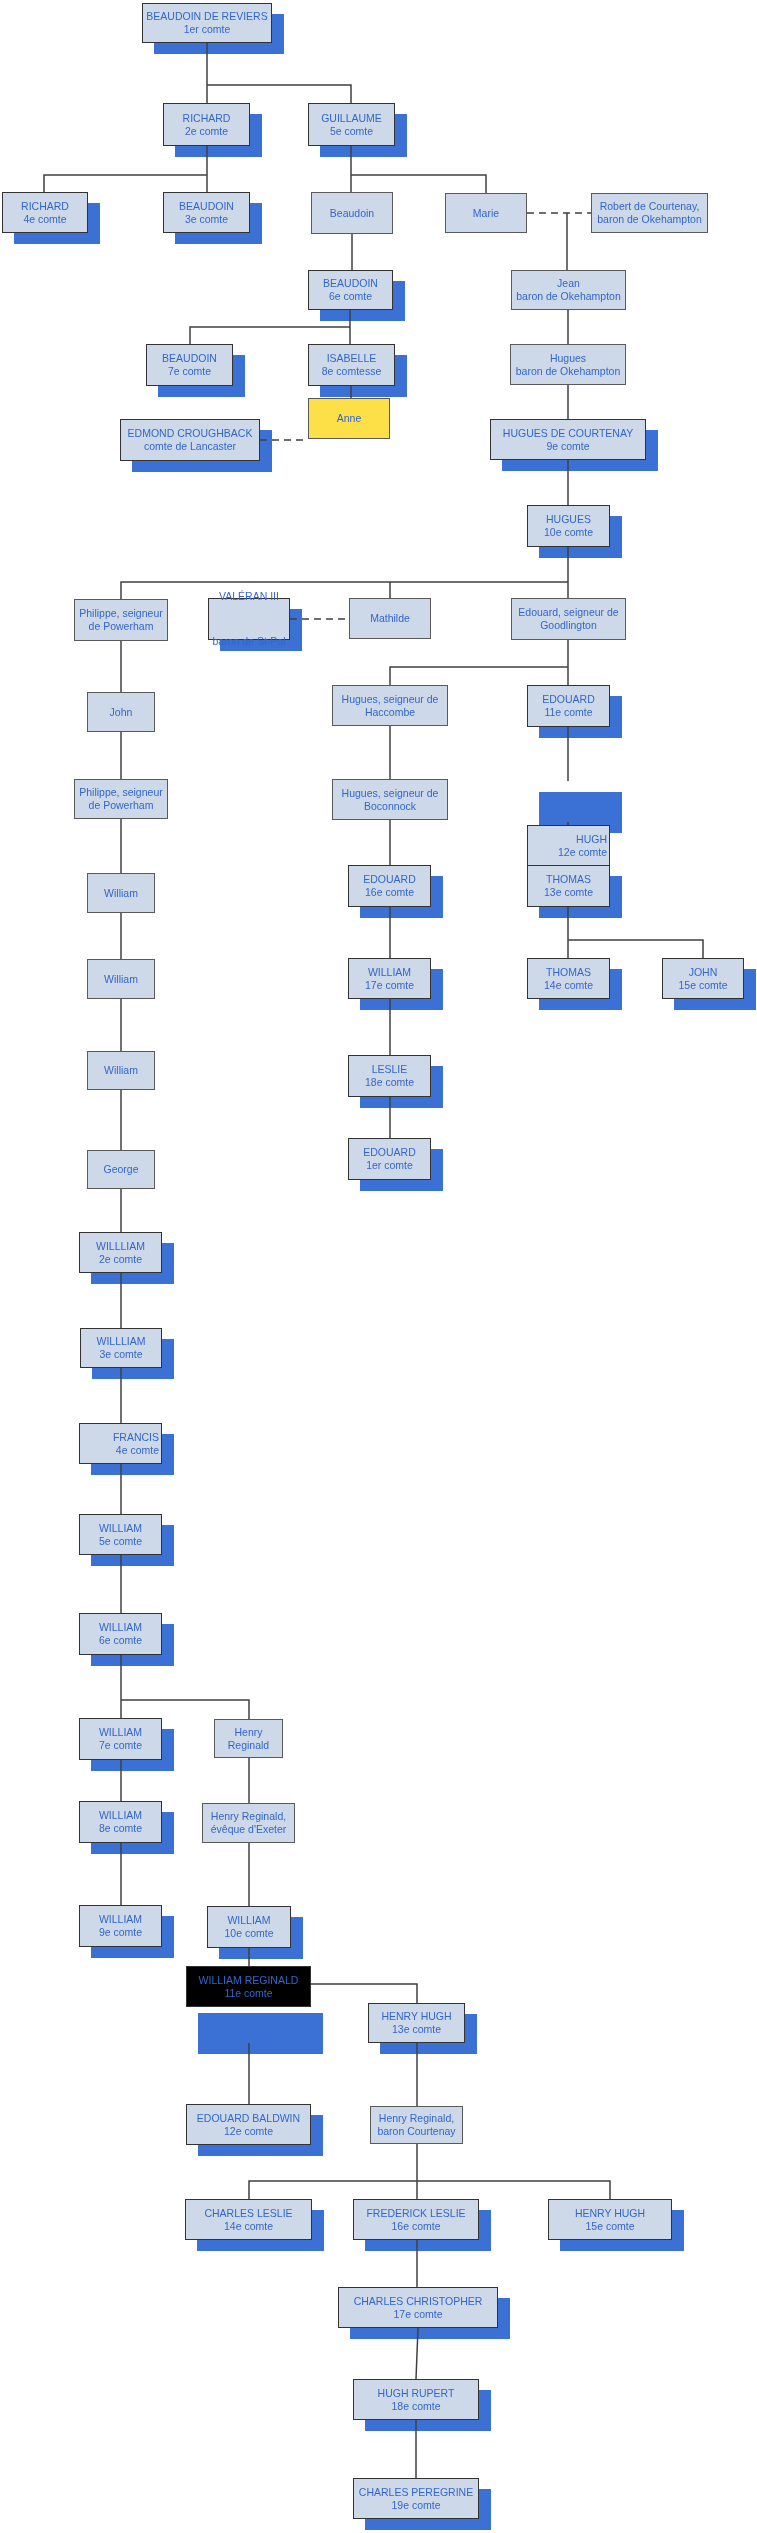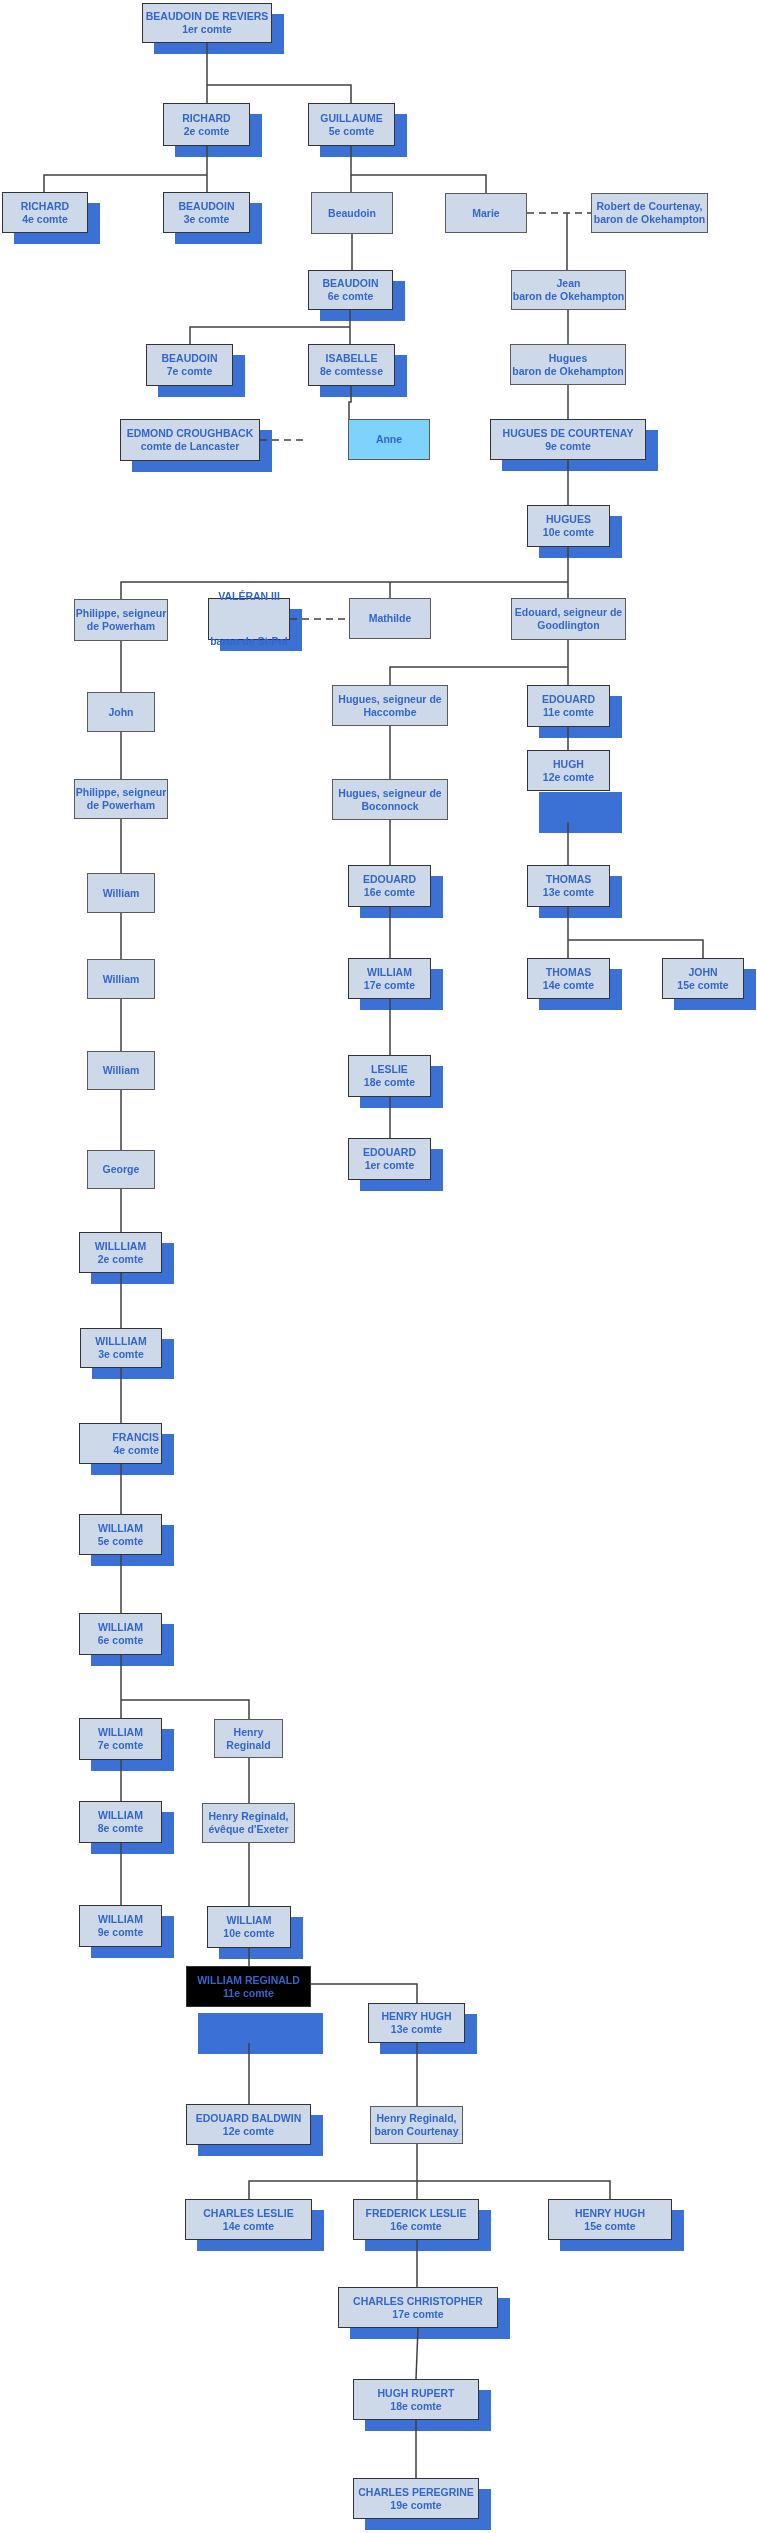--- a/index.html
+++ b/index.html
@@ -2,21 +2,20 @@
 <html><head>
 <meta charset="utf-8">
 <style>
   html,body{margin:0;padding:0;background:#ffffff;}
   #tree-canvas{
     position:relative;
     width:756px;height:2533px;
     background:#ffffff;
     font-family:"Liberation Sans", sans-serif;
     overflow:hidden;
-    font-weight:bold;
   }
   .node-shadow{
     position:absolute;
     z-index:1;
   }
   #connector-svg{
     position:absolute;left:0;top:0;z-index:2;
   }
   .person-node{
     position:absolute;
@@ -180,21 +179,21 @@
       <span>7e comte</span>
     </div>
     <div class="person-node" style="left: 308px; top: 344px; width: 87px; height: 42px; background: rgb(205, 217, 232); color: rgb(51, 102, 204); border: 1.5px solid rgb(51, 51, 51);">
       <span>ISABELLE</span>
       <span>8e comtesse</span>
     </div>
     <div class="person-node" style="left: 120px; top: 419px; width: 140px; height: 42px; background: rgb(205, 217, 232); color: rgb(51, 102, 204); border: 1.5px solid rgb(51, 51, 51);">
       <span>EDMOND CROUGHBACK</span>
       <span>comte de Lancaster</span>
     </div>
-    <div class="person-node" style="left: 308px; top: 419px; width: 82px; height: 41px; background: #7dd3fc; color: rgb(51, 102, 204); border: 1.5px solid rgb(90, 90, 90); margin-left: 40px;">
+    <div class="person-node" style="left: 308px; top: 398px; width: 82px; height: 41px; background: #fde047; color: rgb(51, 102, 204); border: 1.5px solid rgb(90, 90, 90);">
       <span>Anne</span>
     </div>
     <div class="person-node" style="left: 510px; top: 344px; width: 116px; height: 41px; background: rgb(205, 217, 232); color: rgb(51, 102, 204); border: 1.5px solid rgb(90, 90, 90);">
       <span>Hugues</span>
       <span>baron de Okehampton</span>
     </div>
     <div class="person-node" style="left: 490px; top: 419px; width: 156px; height: 41px; background: rgb(205, 217, 232); color: rgb(51, 102, 204); border: 1.5px solid rgb(51, 51, 51);">
       <span>HUGUES DE COURTENAY</span>
       <span>9e comte</span>
     </div>
@@ -325,21 +324,21 @@
       <span>Haccombe</span>
     </div>
     <div class="person-node" style="left: 332px; top: 779px; width: 116px; height: 41px; background: rgb(205, 217, 232); color: rgb(51, 102, 204); border: 1.5px solid rgb(90, 90, 90);">
       <span>Hugues, seigneur de</span>
       <span>Boconnock</span>
     </div>
     <div class="person-node" style="left: 527px; top: 685px; width: 83px; height: 42px; background: rgb(205, 217, 232); color: rgb(51, 102, 204); border: 1.5px solid rgb(51, 51, 51);">
       <span>EDOUARD</span>
       <span>11e comte</span>
     </div>
-    <div class="person-node" style="left: 527px; top: 750px; width: 83px; height: 41px; background: rgb(205, 217, 232); color: rgb(51, 102, 204); border: 1.5px solid rgb(51, 51, 51);">
+    <div class="person-node" style="left: 527px; top: 825px; width: 83px; height: 41px; background: rgb(205, 217, 232); color: rgb(51, 102, 204); border: 1.5px solid rgb(51, 51, 51); align-items: flex-end;">
       <span>HUGH</span>
       <span>12e comte</span>
     </div>
     <div class="person-node" style="left: 527px; top: 865px; width: 83px; height: 42px; background: rgb(205, 217, 232); color: rgb(51, 102, 204); border: 1.5px solid rgb(51, 51, 51);">
       <span>THOMAS</span>
       <span>13e comte</span>
     </div>
     <div class="person-node" style="left: 527px; top: 958px; width: 83px; height: 41px; background: rgb(205, 217, 232); color: rgb(51, 102, 204); border: 1.5px solid rgb(51, 51, 51);">
       <span>THOMAS</span>
       <span>14e comte</span>

